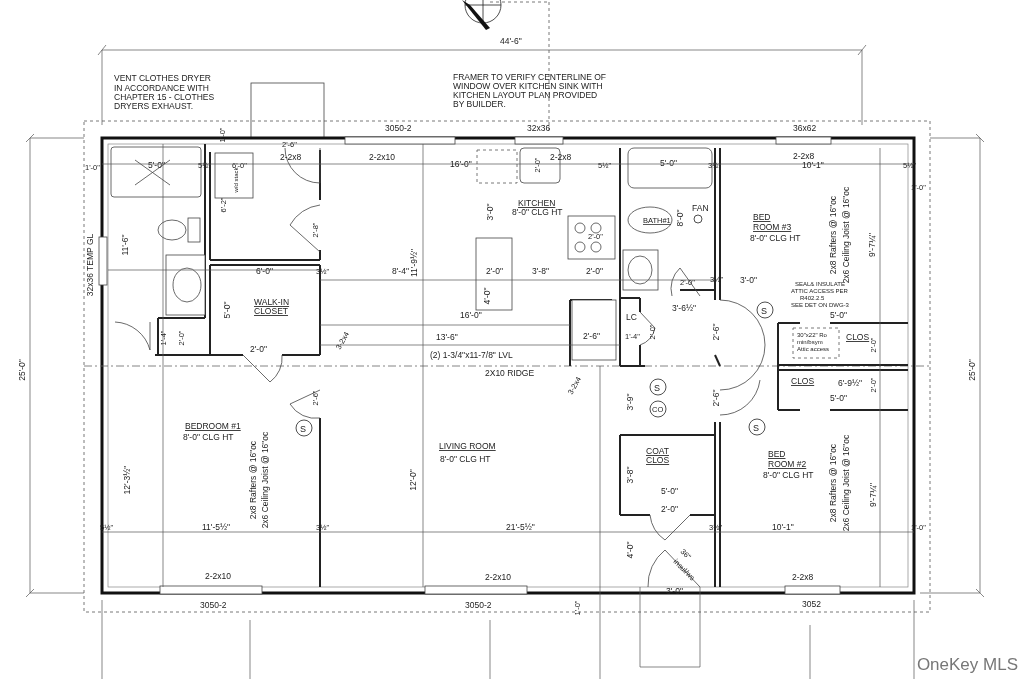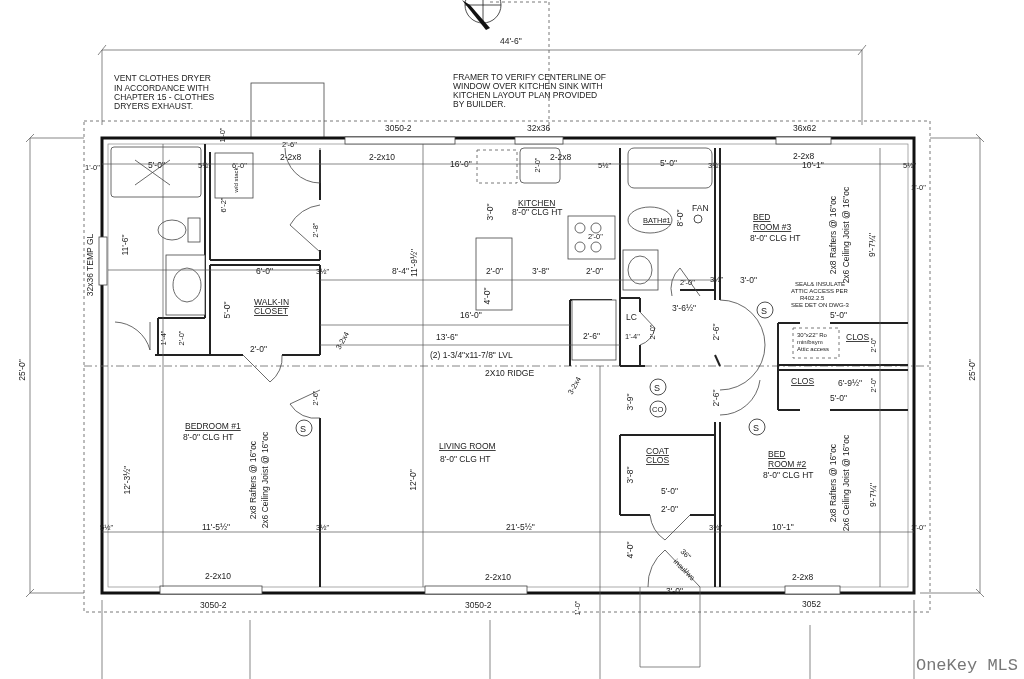--- a/index.html
+++ b/index.html
@@ -12,21 +12,21 @@
   .s9 { font-size:9px; }
   .u { text-decoration: underline; }
   .wall { stroke:#111; stroke-width:3; fill:none; }
   .iwall { stroke:#222; stroke-width:2; fill:none; }
   .thin { stroke:#444; stroke-width:0.8; fill:none; }
   .dim { stroke:#555; stroke-width:0.7; fill:none; }
   .dash { stroke:#555; stroke-width:0.8; fill:none; stroke-dasharray:3 3; }
   .dashdot { stroke:#666; stroke-width:0.8; fill:none; stroke-dasharray:8 3 2 3; }
   .win { fill:#fff; stroke:#444; stroke-width:0.8; }
   .fix { fill:#fff; stroke:#444; stroke-width:0.8; }
-  .wm { position:absolute; right:6px; bottom:4px; font-family:Liberation Mono, monospace; font-size:17px; color:#777;margin-left:20px; }
+  .wm { position:absolute; right:6px; bottom:4px; font-family:Liberation Sans, sans-serif; font-size:17px; color:#777;margin-left:20px; }
 </style>
 </head>
 <body>
 
 <svg width="1024" height="679" viewBox="0 0 1024 679" xmlns="http://www.w3.org/2000/svg">
 
   <g>
     <circle cx="483" cy="5" r="18" fill="none" stroke="#222" stroke-width="0.8"></circle>
     <line x1="483" y1="-13" x2="483" y2="23" stroke="#222" stroke-width="0.8"></line>
     <line x1="465" y1="5" x2="501" y2="5" stroke="#222" stroke-width="0.8"></line>

